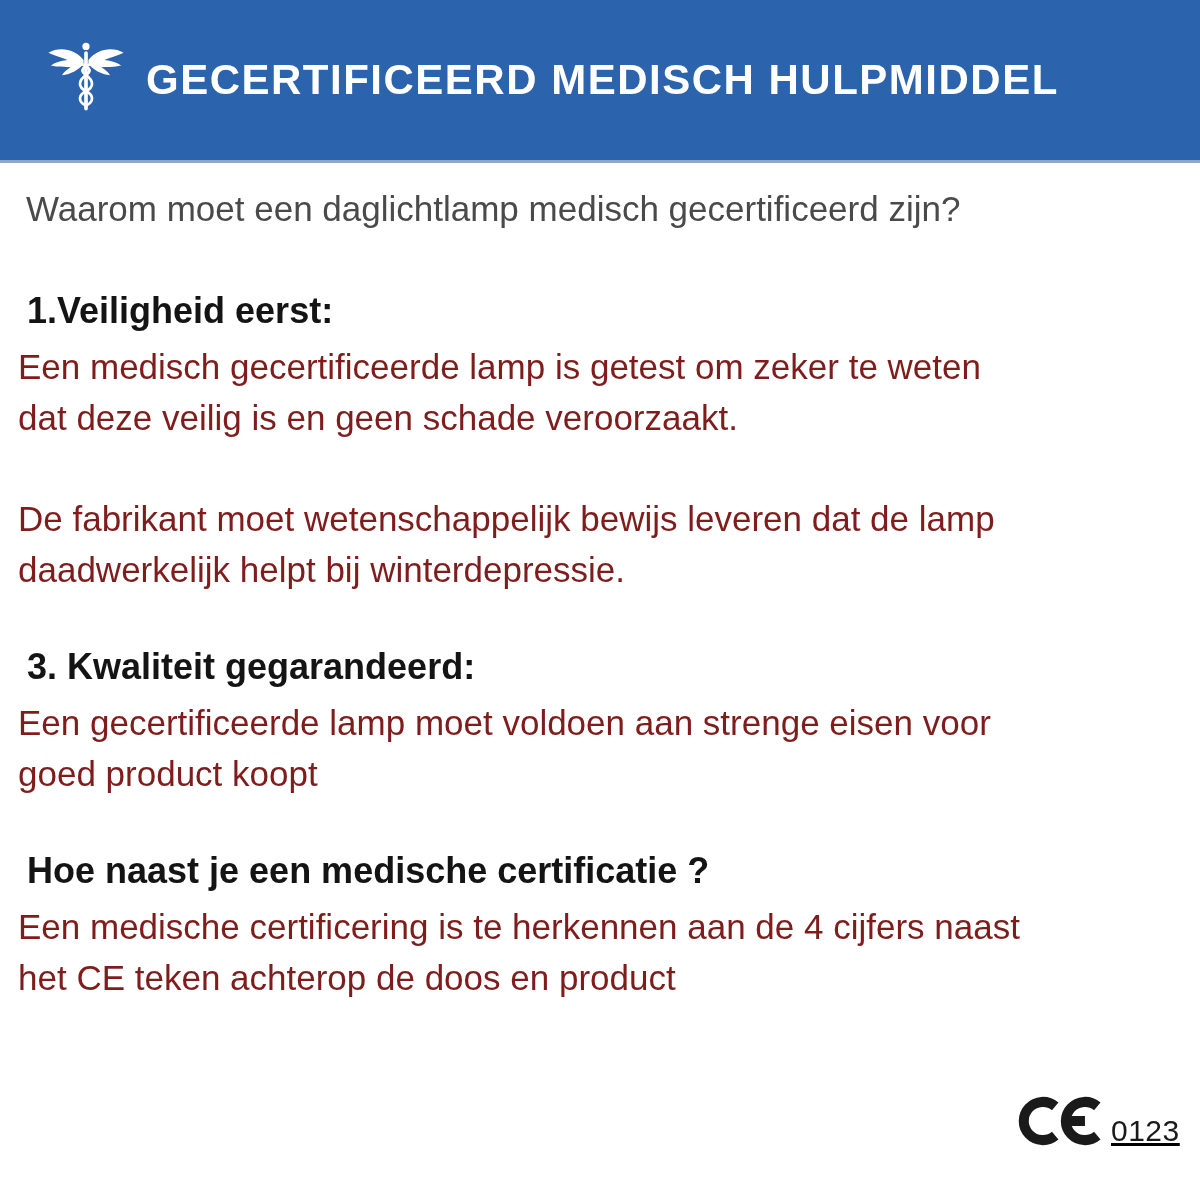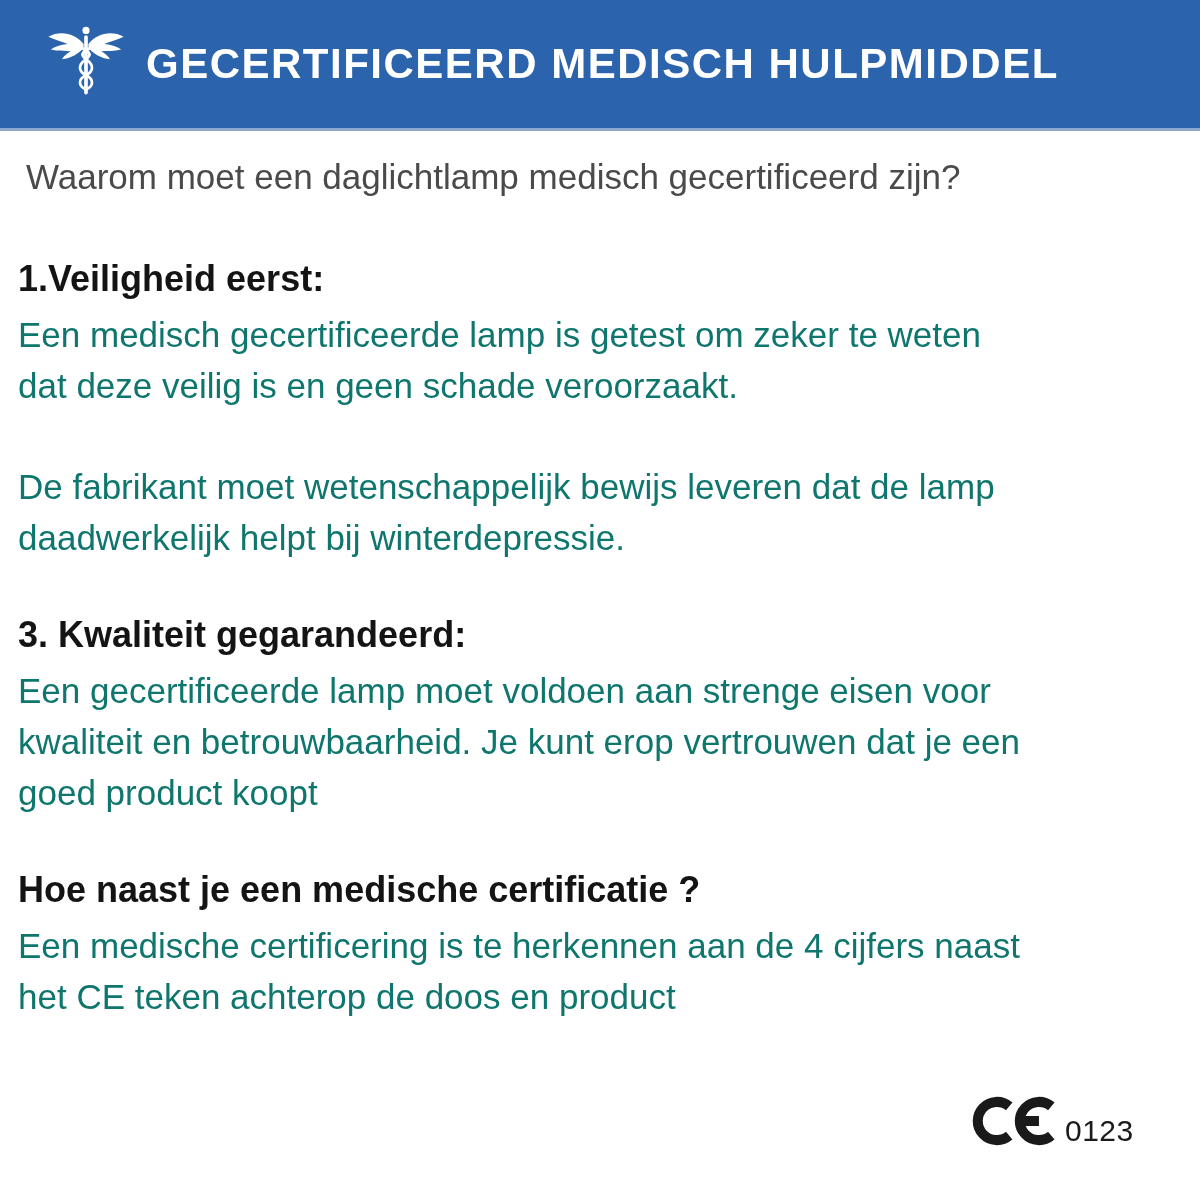--- a/index.html
+++ b/index.html
@@ -10,21 +10,21 @@
     background: #ffffff;
     overflow: hidden;
     font-family: "Liberation Sans", "DejaVu Sans", sans-serif;
   }
 
   
   .banner {
     display: flex;
     align-items: center;
     width: 100%;
-    height: 131px;
+    height: 163px;
     background: #2B63AC;
     border-bottom: 3px solid #8FA6CC;
     box-sizing: border-box;
   }
   .caduceus {
     width: 80px;
     height: 84px;
     margin-left: 46px;
     flex: 0 0 auto;
   }
@@ -43,41 +43,42 @@
   }
   .intro {
     margin: 0 0 55px 8px;
     font-size: 35px;
     line-height: 51px;
     color: #4A4A4A;
     white-space: nowrap;
   }
   .section { margin-bottom: 50px; }
   .section-heading {
-    margin: 0 0 8px 0;
+    margin: 0 0 8px 9px;
     font-size: 36px;
     line-height: 44px;
     font-weight: 700;
     color: #141414;
     white-space: nowrap;
   }
   .body-line {
     font-size: 35px;
     line-height: 51px;
-    color: #0f766e;
+    color: #7f1d1d;
     white-space: nowrap;
   }
 
   
   .ce-mark {
     position: absolute;
-    left: 972px;
+    left: 1018px;
     top: 1094px;
     display: flex;
     align-items: flex-end;
+    text-decoration: underline;
   }
   .ce-symbol { width: 88px; height: 54px; display: block; }
   .ce-number {
     font-size: 30px;
     line-height: 1;
     font-weight: 400;
     color: #1A1A1A;
     margin-left: 5px;
     padding-bottom: 2px;
     letter-spacing: 0.5px;
@@ -122,21 +123,20 @@
     </section>
 
     <section class="section">
       <div class="body-line">De fabrikant moet wetenschappelijk bewijs leveren dat de lamp</div>
       <div class="body-line">daadwerkelijk helpt bij winterdepressie.</div>
     </section>
 
     <section class="section">
       <h2 class="section-heading">3. Kwaliteit gegarandeerd:</h2>
       <div class="body-line">Een gecertificeerde lamp moet voldoen aan strenge eisen voor</div>
-      <div class="body-line">kwaliteit en betrouwbaarheid. Je kunt erop vertrouwen dat je een</div>
       <div class="body-line">goed product koopt</div>
     </section>
 
     <section class="section">
       <h2 class="section-heading">Hoe naast je een medische certificatie ?</h2>
       <div class="body-line">Een medische certificering is te herkennen aan de 4 cijfers naast</div>
       <div class="body-line">het CE teken achterop de doos en product</div>
     </section>
 
   </main>

